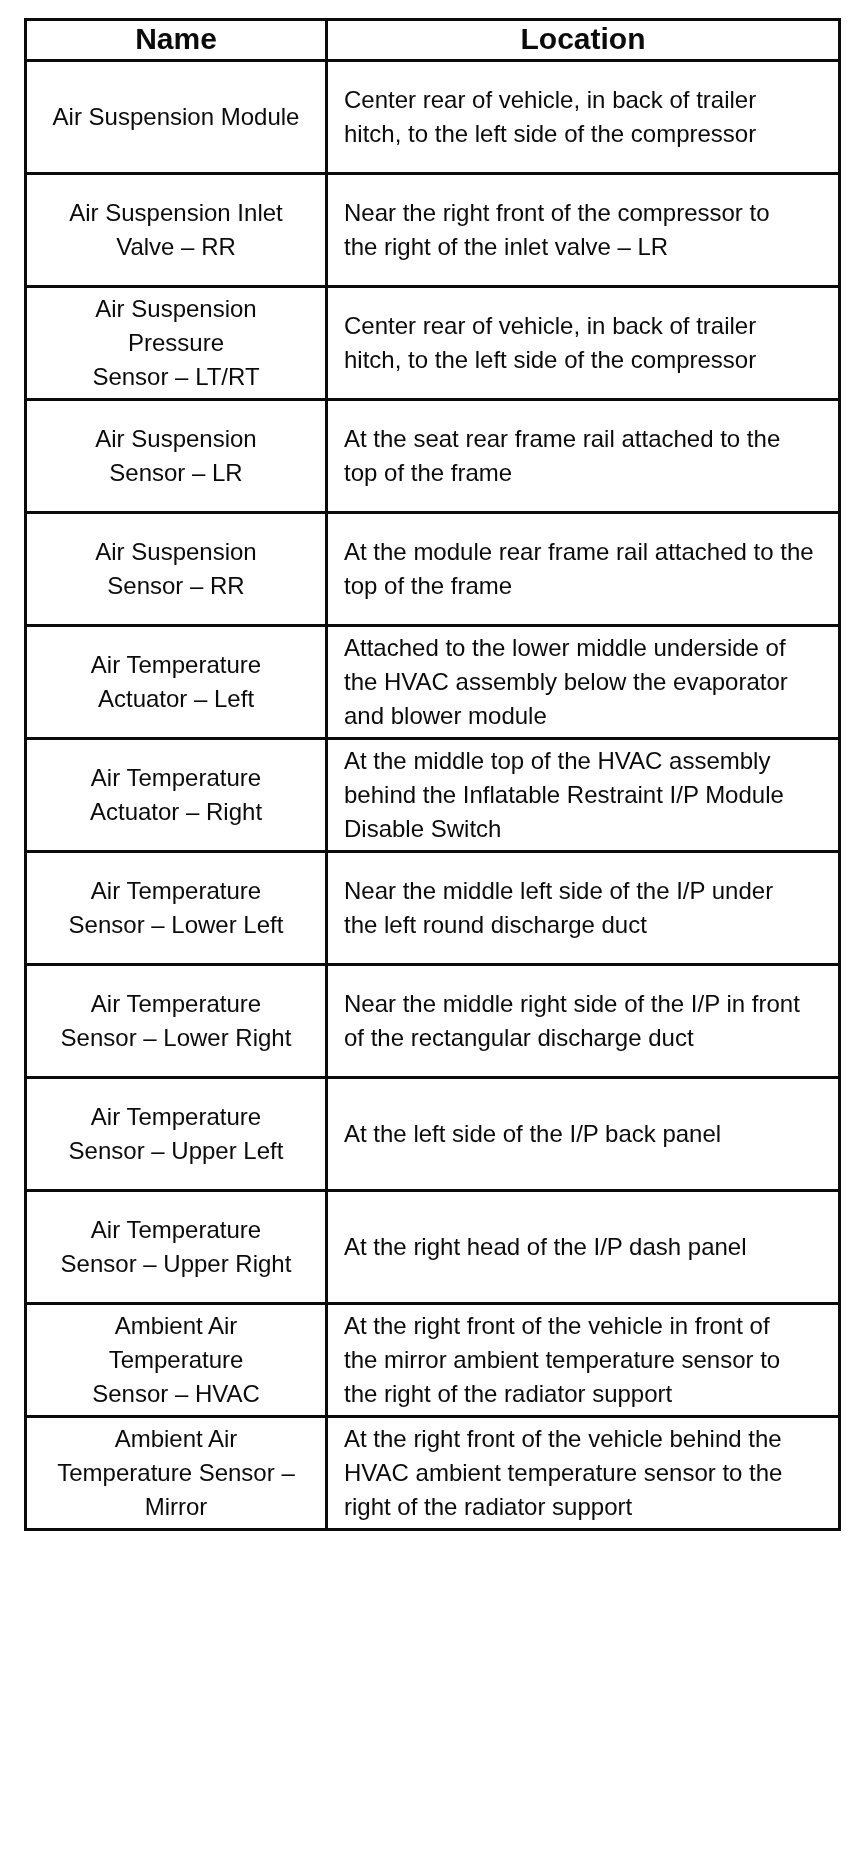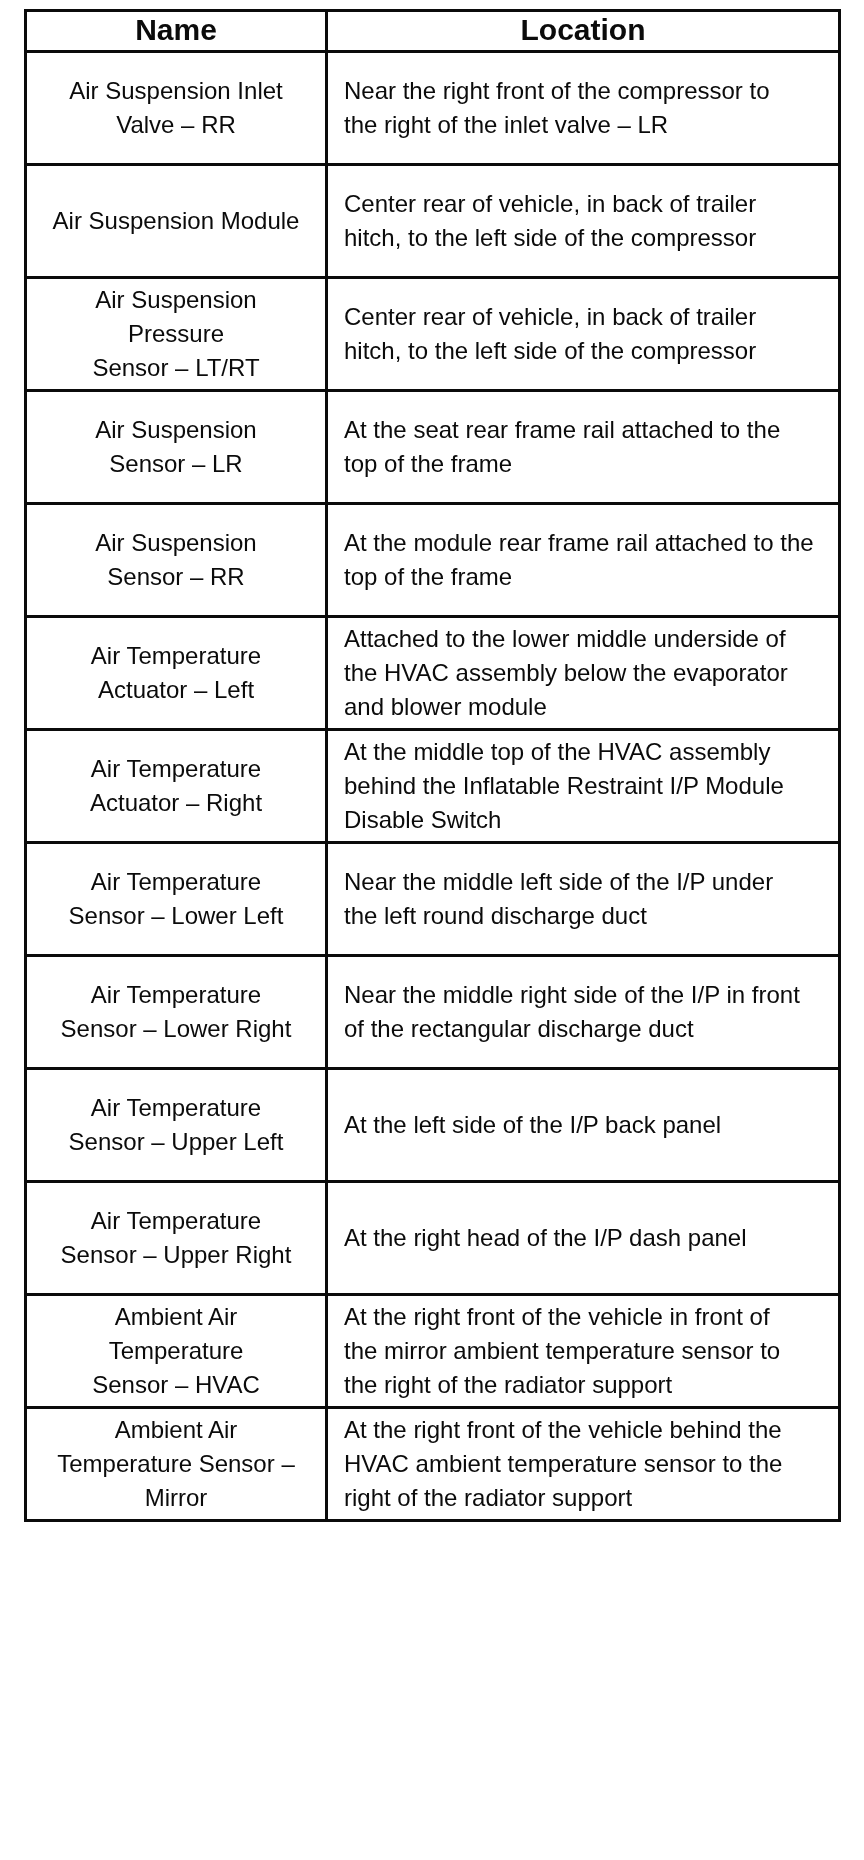--- a/index.html
+++ b/index.html
@@ -11,21 +11,21 @@
     height: 1860px;
     background: #ffffff;
     position: relative;
     font-family: "Liberation Sans", sans-serif;
     color: #0b0b0b;
     overflow: hidden;
   }
   table.doc-table {
     position: absolute;
     left: 24px;
-    top: 9px;
+    top: 18px;
     width: 814px;
     border-collapse: collapse;
     table-layout: fixed;
   }
   .doc-table col.col-name { width: 301px; }
   .doc-table col.col-loc  { width: 513px; }
   .doc-table th,
   .doc-table td {
     border: 3px solid #0b0b0b;
     box-sizing: border-box;
@@ -64,29 +64,29 @@
     <col class="col-loc">
   </colgroup>
   <thead>
     <tr>
       <th>Name</th>
       <th>Location</th>
     </tr>
   </thead>
   <tbody>
     <tr>
+      <td class="name-cell">Air Suspension Module</td>
+      <td class="loc-cell">Center rear of vehicle, in back of trailer
+hitch, to the left side of the compressor</td>
+    </tr>
+    <tr>
       <td class="name-cell">Air Suspension Inlet
 Valve – RR</td>
       <td class="loc-cell">Near the right front of the compressor to
 the right of the inlet valve – LR</td>
-    </tr>
-    <tr>
-      <td class="name-cell">Air Suspension Module</td>
-      <td class="loc-cell">Center rear of vehicle, in back of trailer
-hitch, to the left side of the compressor</td>
     </tr>
     <tr>
       <td class="name-cell">Air Suspension
 Pressure
 Sensor – LT/RT</td>
       <td class="loc-cell">Center rear of vehicle, in back of trailer
 hitch, to the left side of the compressor</td>
     </tr>
     <tr>
       <td class="name-cell">Air Suspension

